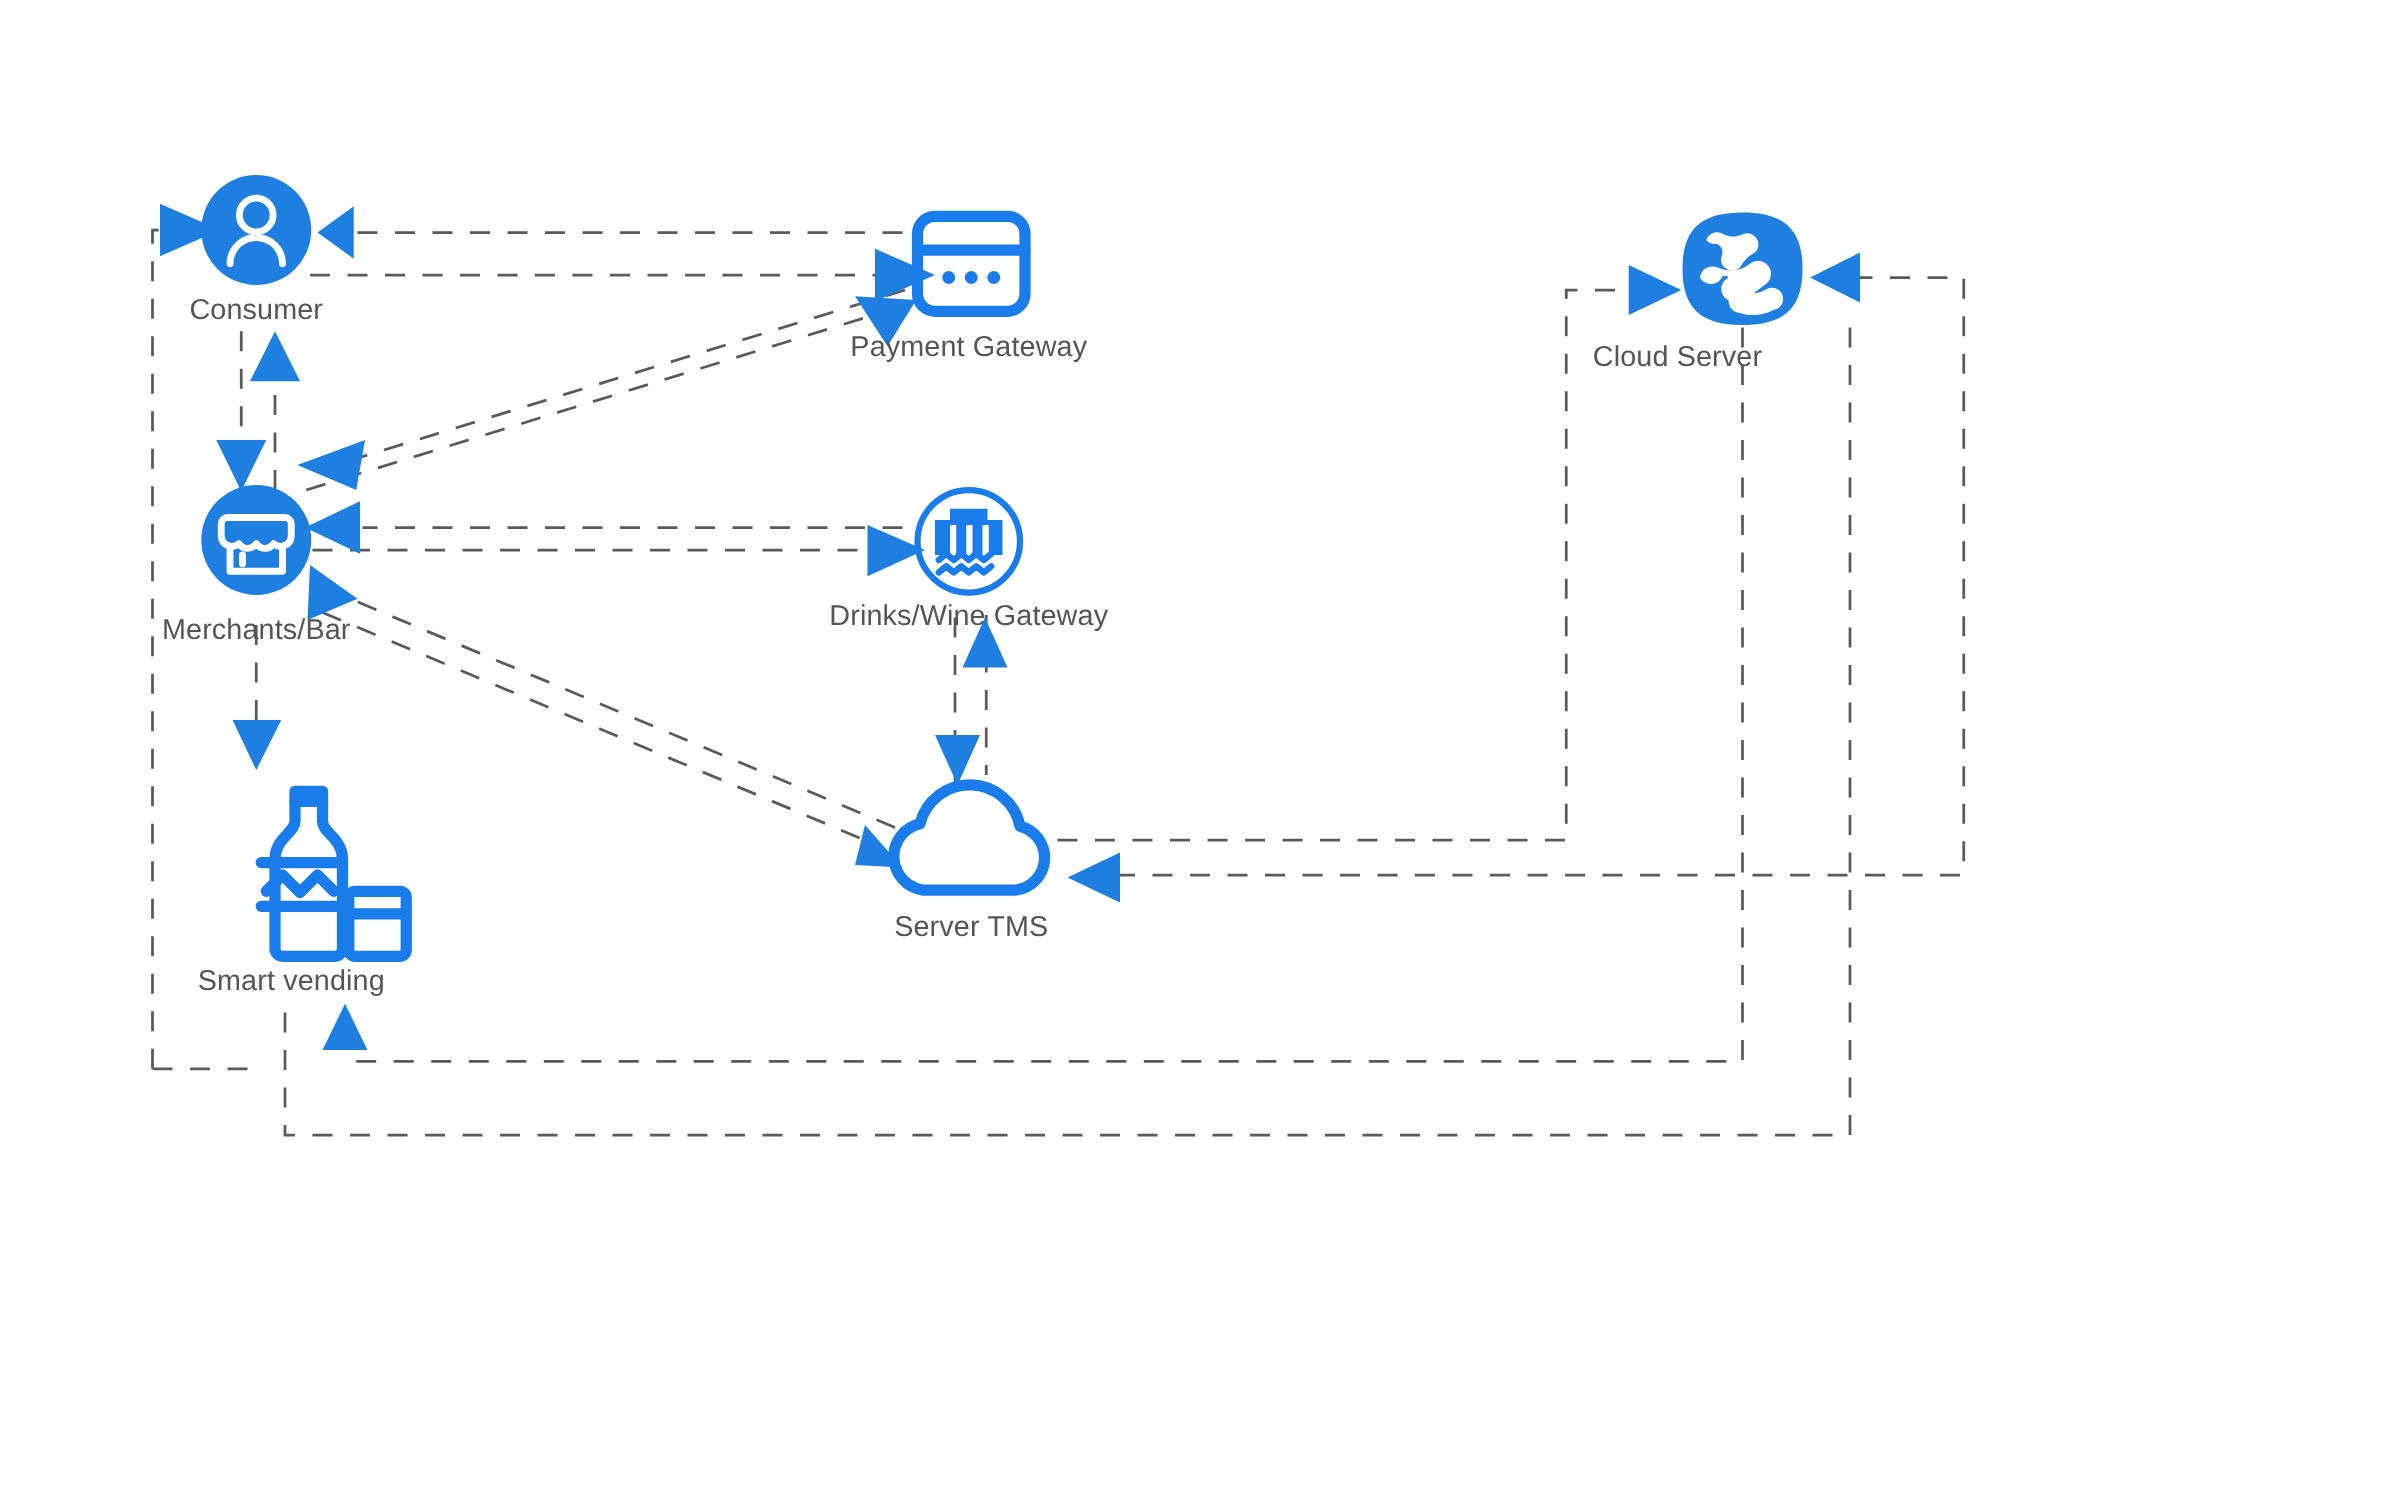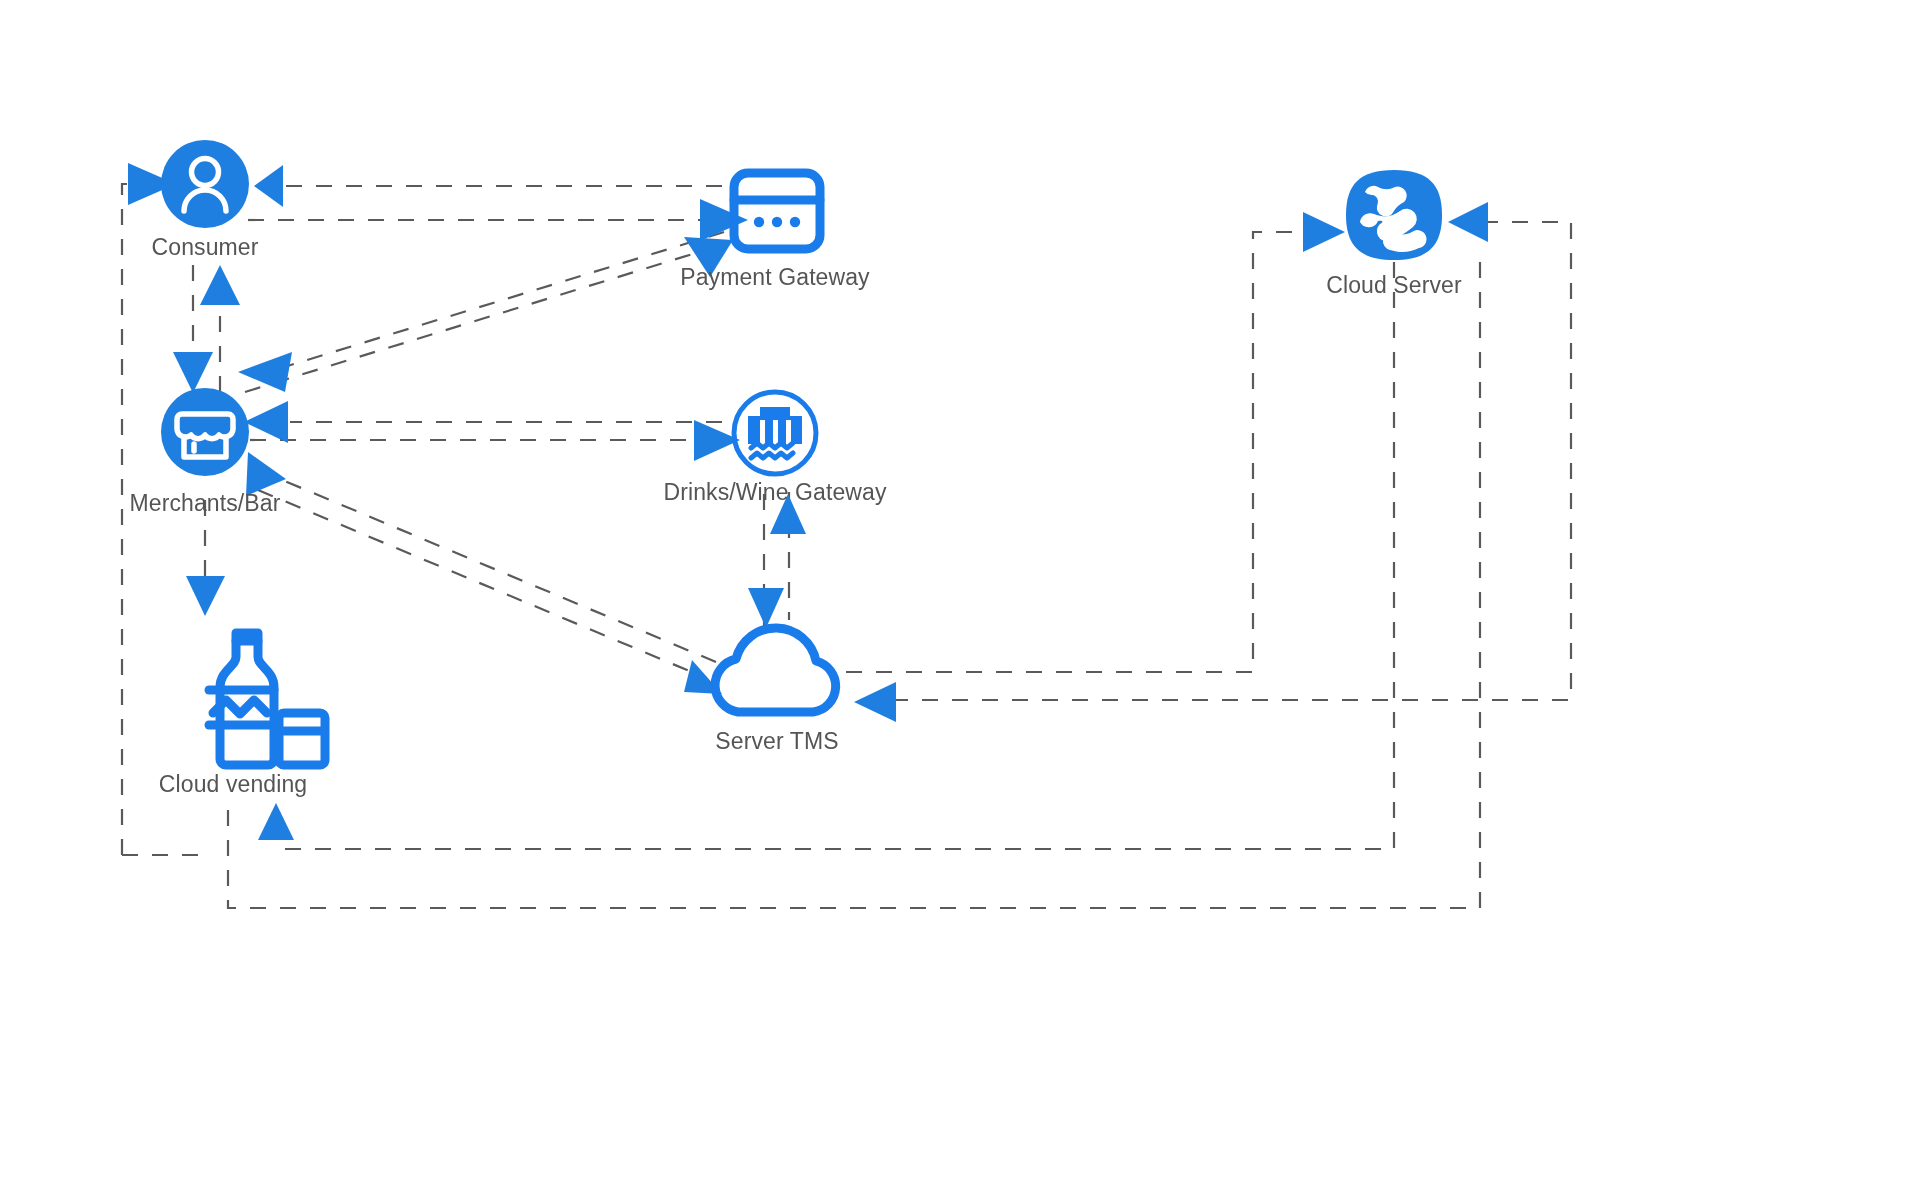--- a/index.html
+++ b/index.html
@@ -183,19 +183,19 @@
       <path class="ic-stroke" d="M 213 713 l 13 -13 l 14 14 l 14 -14 l 13 13" stroke-width="9"></path>
       <path class="ic-stroke" d="M 236 641 h 22" stroke-width="9"></path>
       <path class="ic-stroke" d="M 284 713 h 36 a 5 5 0 0 1 5 5 v 42 a 5 5 0 0 1 -5 5 h -36 a 5 5 0 0 1 -5 -5 v -42 a 5 5 0 0 1 5 -5 z" stroke-width="10"></path>
       <path class="ic-stroke" d="M 281 731 h 42" stroke-width="9"></path>
     </g>
 
   </svg>
 
   <div class="node-label" style="left:205px; top:234px;">Consumer</div>
   <div class="node-label" style="left:775px; top:264px;">Payment Gateway</div>
-  <div class="node-label" style="left:1394px; top:272px;">Cloud Server</div>
+  <div class="node-label" style="left:1342px; top:272px;">Cloud Server</div>
   <div class="node-label" style="left:205px; top:490px;">Merchants/Bar</div>
   <div class="node-label" style="left:775px; top:479px;">Drinks/Wine Gateway</div>
   <div class="node-label" style="left:777px; top:728px;">Server TMS</div>
-  <div class="node-label" style="left:233px; top:771px;">Cloud vending</div>
+  <div class="node-label" style="left:233px; top:771px;">Smart vending</div>
 
 </div>
 
 </body></html>

